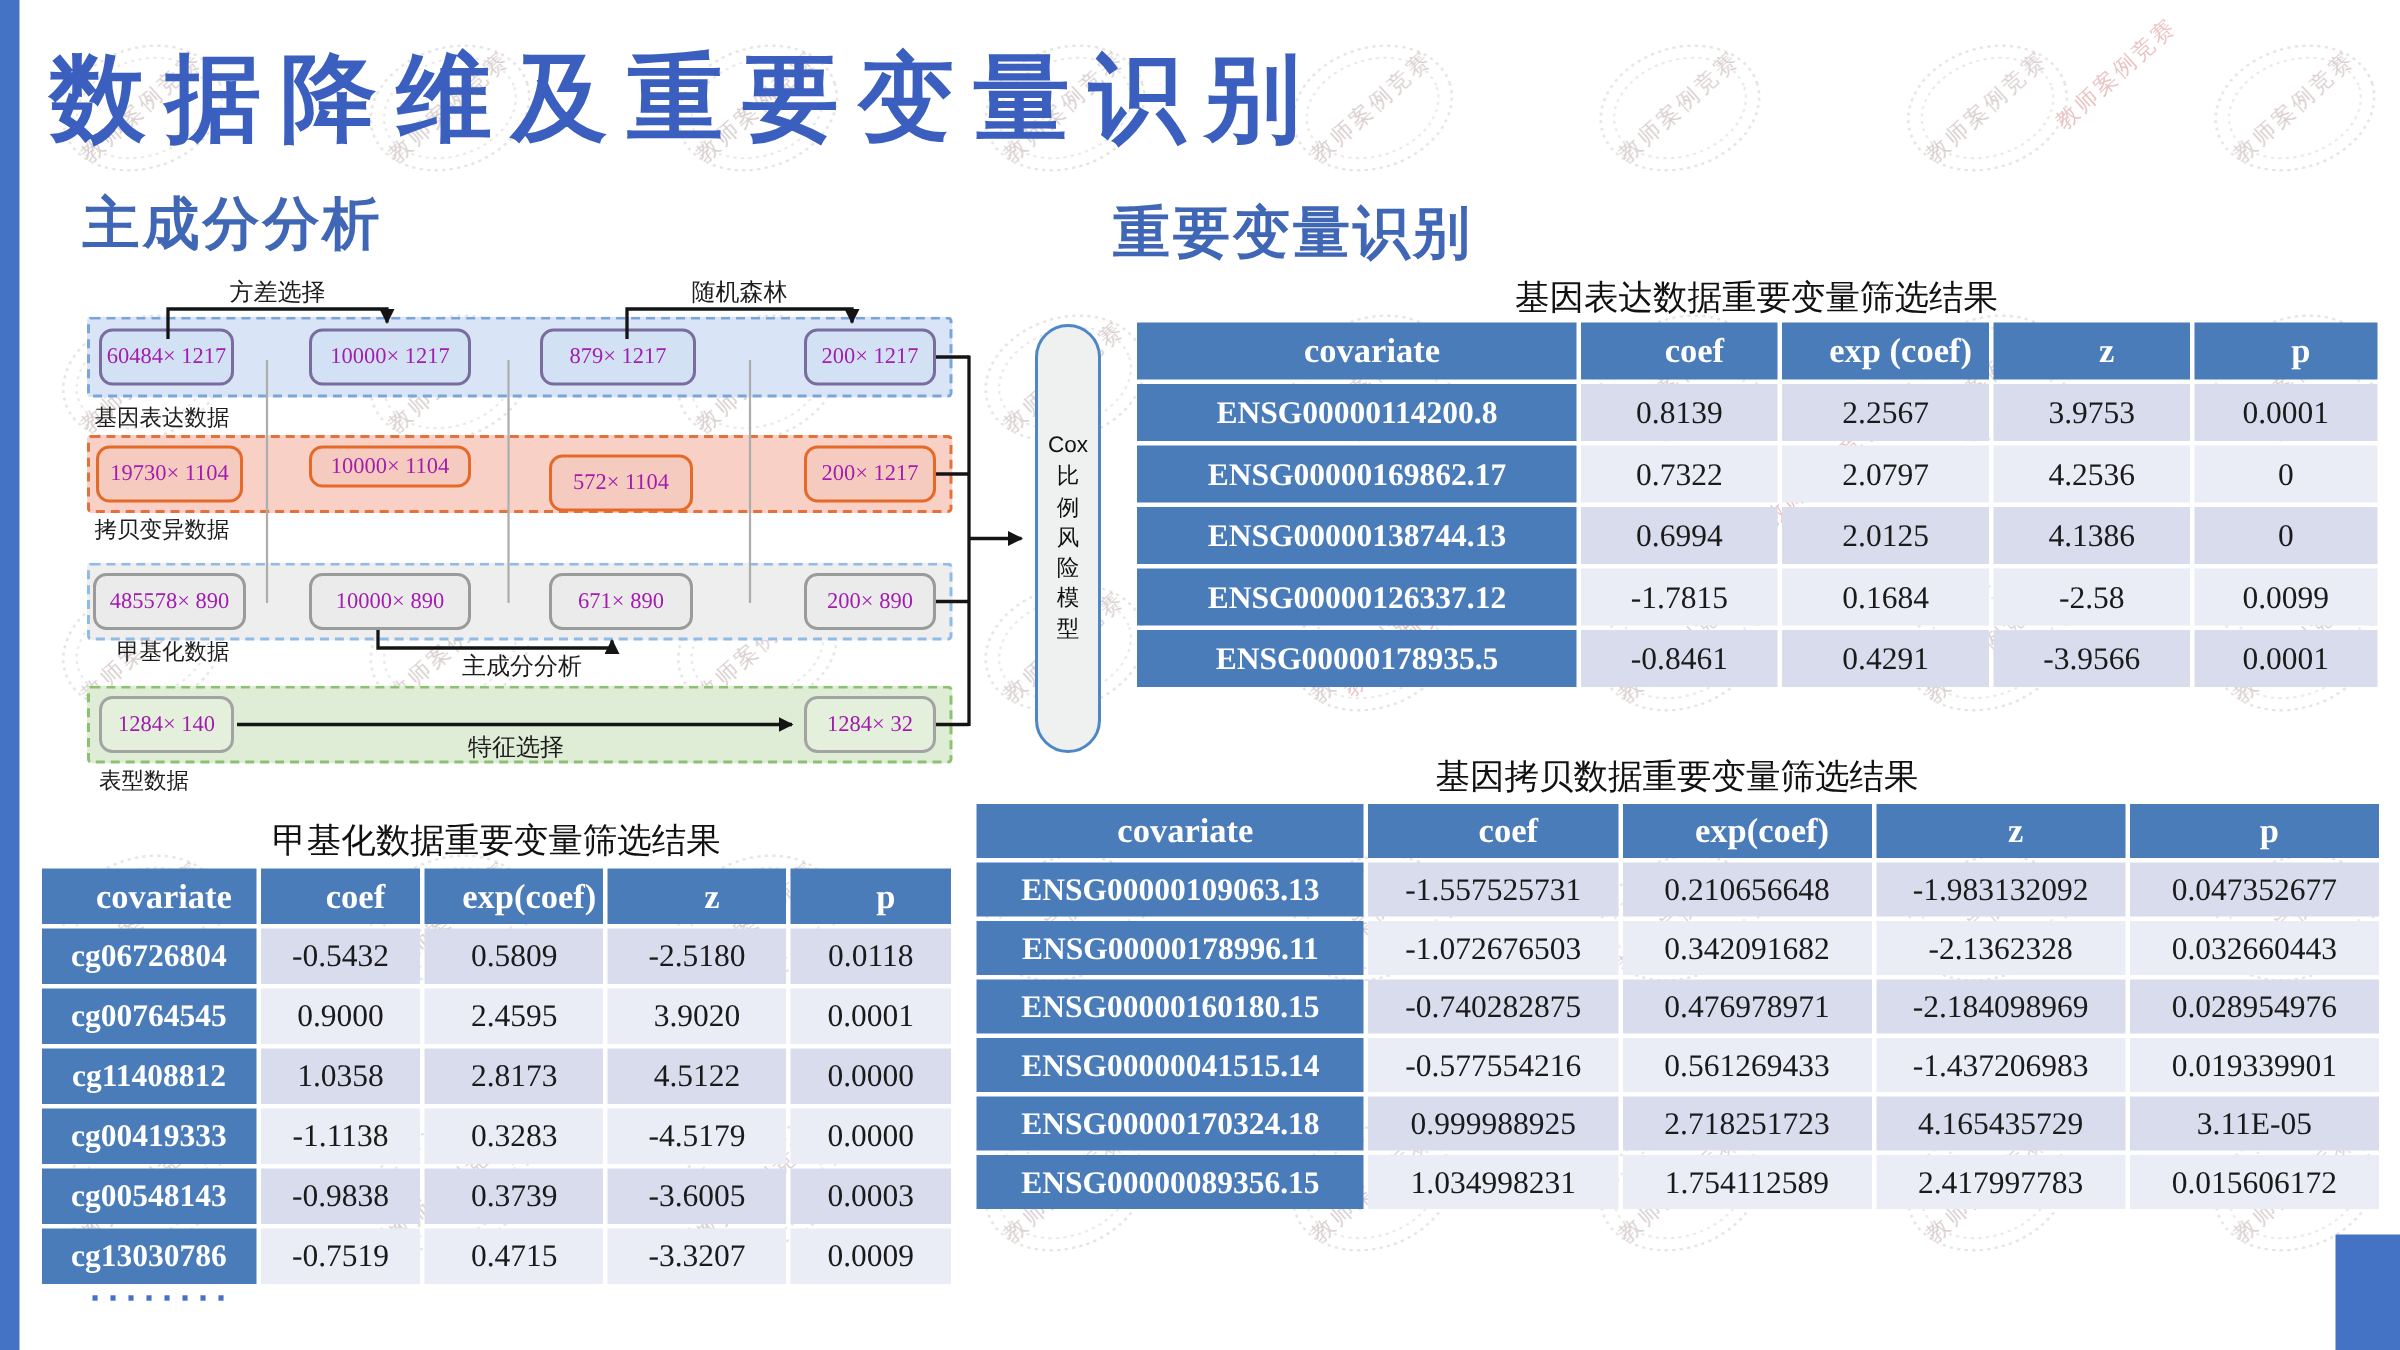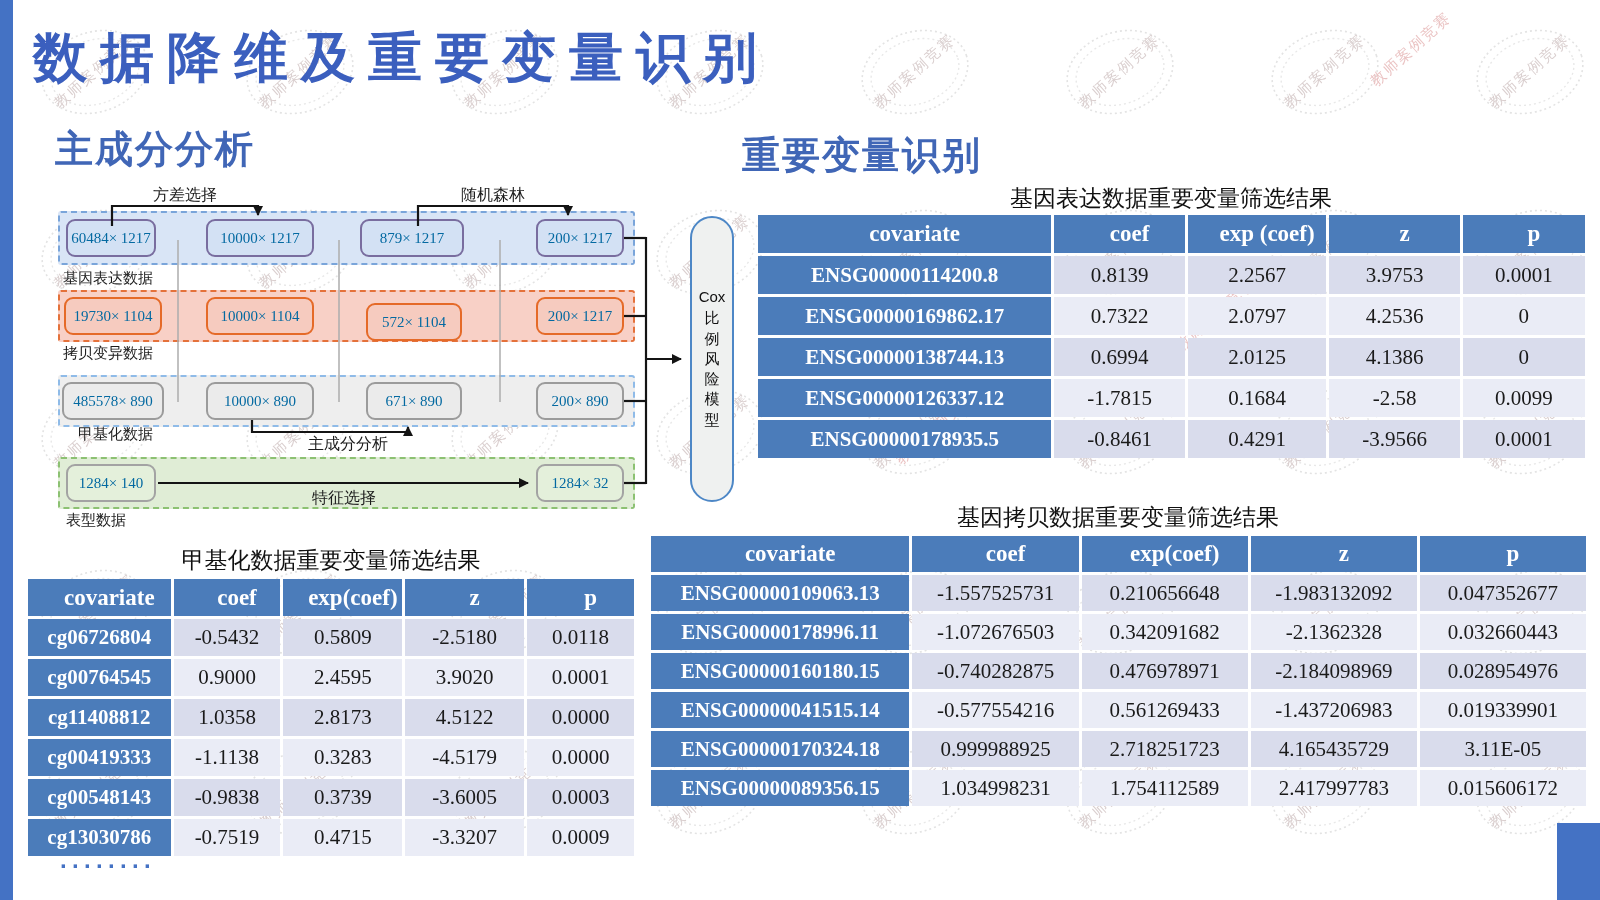--- a/index.html
+++ b/index.html
@@ -5,34 +5,34 @@
   * { box-sizing: border-box; margin: 0; padding: 0; }
   html,body { width:1600px; height:900px; background:#fff; font-family:"Liberation Sans",sans-serif; }
   .slide { position:relative; width:1600px; height:900px; overflow:hidden; background:#fff; }
 
   .wm-layer { position:absolute; left:0; top:0; width:1600px; height:900px; z-index:0; }
   .wm-accent { position:absolute; z-index:1; color:#e7b9b9; font-size:15px; letter-spacing:2px; transform:rotate(-42deg); opacity:.85; white-space:nowrap; }
 
   .left-bar { position:absolute; left:0; top:0; width:13px; height:900px; background:#4472c4; z-index:8; }
   .corner-square { position:absolute; right:0; bottom:0; width:43px; height:77px; background:#4472c4; z-index:8; }
 
-  .main-title { position:absolute; left:33px; top:22px; font-size:54px; font-weight:bold; color:#3b5fbe; letter-spacing:13px; z-index:5; white-space:nowrap; }
+  .main-title { position:absolute; left:33px; top:22px; font-size:64px; font-weight:bold; color:#3b5fbe; letter-spacing:13px; z-index:5; white-space:nowrap; }
   .sec-heading { position:absolute; font-size:38px; font-weight:bold; color:#4066b6; letter-spacing:2px; z-index:5; white-space:nowrap; }
   #heading-left { left:55px; top:124px; }
   #heading-right { left:742px; top:130px; }
 
   
   .band { position:absolute; left:58px; width:577px; z-index:1; border-radius:3px; }
   #band-1 { top:211px; height:54px; background:#d9e5f6; border:2px dashed #7aa5da; }
   #band-2 { top:290px; height:52px; background:#f8d0c6; border:2px dashed #e4713a; }
   #band-3 { top:375px; height:52px; background:#eeeeee; border:2px dashed #8fbbe8; }
   #band-4 { top:457px; height:52px; background:#e0edd6; border:2px dashed #8cc172; }
 
   .dbox { position:absolute; z-index:3; display:flex; align-items:center; justify-content:center;
-          font-family:"Liberation Serif",serif; font-size:15px; color:#0369a1; border-radius:9px; white-space:nowrap; }
+          font-family:"Liberation Serif",serif; font-size:15px; color:#a21caf; border-radius:9px; white-space:nowrap; }
   .bx-blue  { background:#d3e1f4; border:2px solid #796d9f; }
   .bx-red   { background:#f6cbbf; border:2px solid #e56a28; }
   .bx-gray  { background:#ebebeb; border:2px solid #9b9b9b; }
   .bx-green { background:#e4f0db; border:2px solid #a3a3a3; }
 
   .dlabel { position:absolute; z-index:5; font-size:15px; color:#1c1c1c; white-space:nowrap; }
   .dlabel.centered { transform:translateX(-50%); }
   .dlabel.step { font-size:16px; }
 
   .flow-svg { position:absolute; left:0; top:0; width:1600px; height:900px; z-index:6; pointer-events:none; }
@@ -106,21 +106,21 @@
   <div class="band" id="band-2"></div>
   <div class="band" id="band-3"></div>
   <div class="band" id="band-4"></div>
 
   <div class="dbox bx-blue" style="left:66px;top:219px;width:90px;height:38px">60484× 1217</div>
   <div class="dbox bx-blue" style="left:206px;top:219px;width:108px;height:38px">10000× 1217</div>
   <div class="dbox bx-blue" style="left:360px;top:219px;width:104px;height:38px">879× 1217</div>
   <div class="dbox bx-blue" style="left:536px;top:219px;width:88px;height:38px">200× 1217</div>
 
   <div class="dbox bx-red" style="left:64px;top:297px;width:98px;height:38px">19730× 1104</div>
-  <div class="dbox bx-red" style="left:206px;top:297px;width:108px;height:38px">10000× 1104</div>
+  <div class="dbox bx-red" style="left:206px;top:297px;width:108px;height:28px">10000× 1104</div>
   <div class="dbox bx-red" style="left:366px;top:303px;width:96px;height:38px">572× 1104</div>
   <div class="dbox bx-red" style="left:536px;top:297px;width:88px;height:38px">200× 1217</div>
 
   <div class="dbox bx-gray" style="left:62px;top:382px;width:102px;height:38px">485578× 890</div>
   <div class="dbox bx-gray" style="left:206px;top:382px;width:108px;height:38px">10000× 890</div>
   <div class="dbox bx-gray" style="left:366px;top:382px;width:96px;height:38px">671× 890</div>
   <div class="dbox bx-gray" style="left:536px;top:382px;width:88px;height:38px">200× 890</div>
 
   <div class="dbox bx-green" style="left:66px;top:464px;width:90px;height:38px">1284× 140</div>
   <div class="dbox bx-green" style="left:536px;top:464px;width:88px;height:38px">1284× 32</div>

